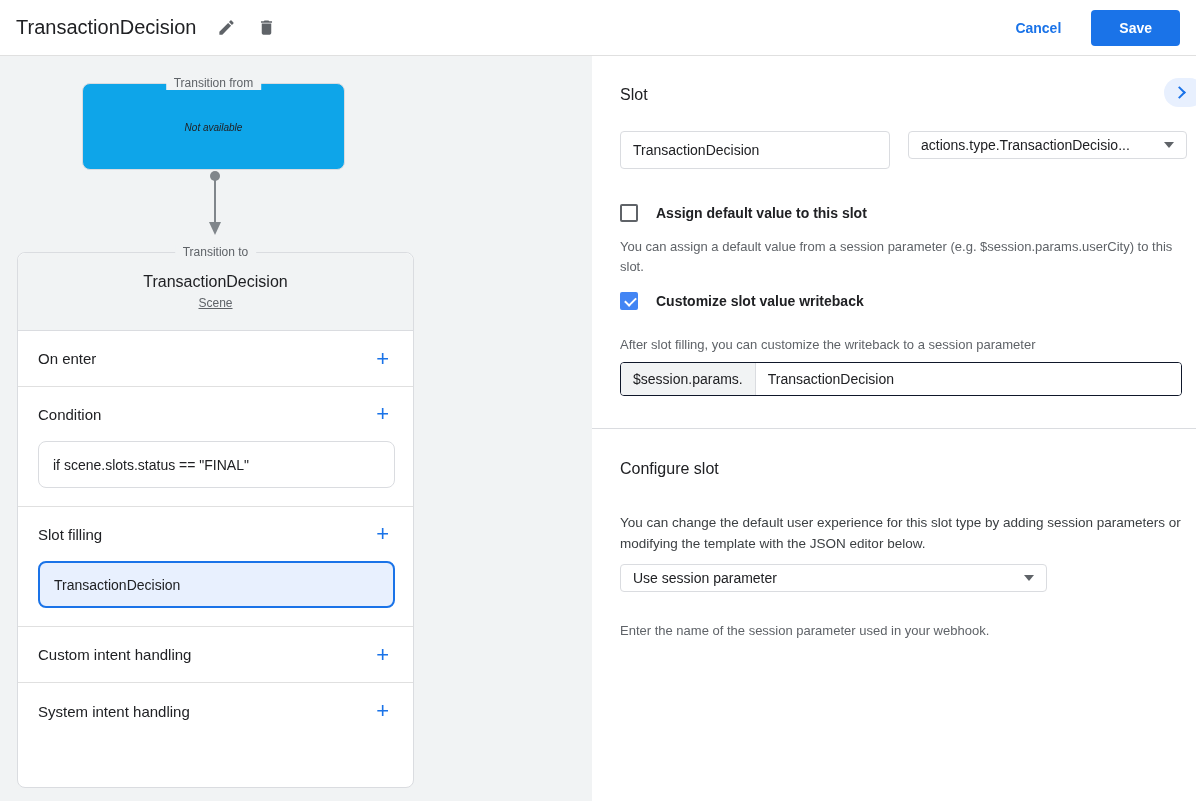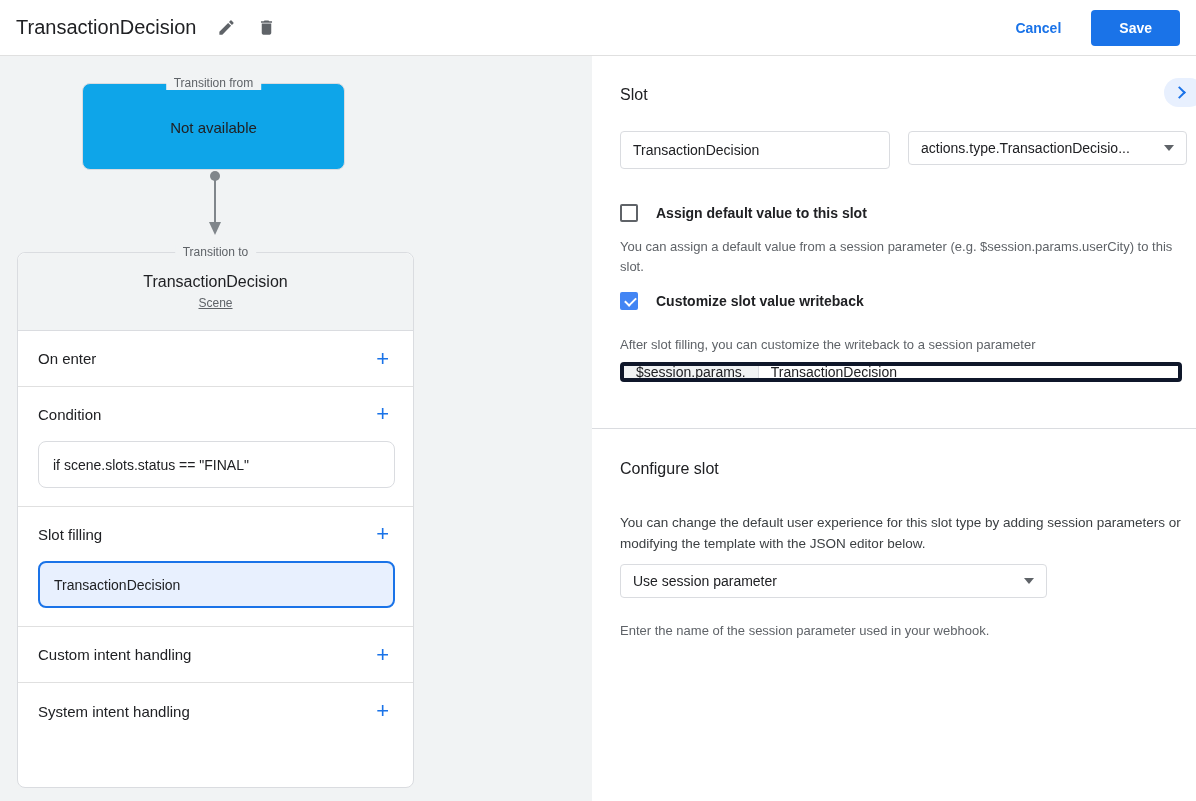--- a/index.html
+++ b/index.html
@@ -23,21 +23,21 @@
               cursor:pointer; font-family:inherit; }
 
   
   .canvas { position:absolute; top:56px; left:0; width:592px; height:745px; background:#f1f3f4; }
 
   .fieldset-box { position:absolute; background:#0ea5e9; border:1px solid #dadce0; border-radius:8px; }
   .fieldset-legend { position:absolute; top:-8px; left:50%; transform:translateX(-50%);
                      background:#f1f3f4; padding:0 8px; font-size:12px; color:#5f6368; white-space:nowrap; }
   .from-box { left:82px; top:27px; width:263px; height:87px; }
   .from-box .not-available { position:absolute; top:50%; left:50%; transform:translate(-50%,-50%);
-                             font-size:15px; color:#202124; white-space:nowrap; }
+                             font-size:10px; color:#202124; white-space:nowrap;font-style:italic; }
 
   .flow-arrow { position:absolute; left:207px; top:110px; }
 
   .to-card { left:17px; top:196px; width:397px; height:536px; background:#fff;
              border:1px solid #dadce0; border-radius:8px; }
   .to-card .fieldset-legend { background:#f1f3f4; }
   .to-header { height:78px; background:#f1f3f4; border-bottom:1px solid #dadce0;
                border-radius:8px 8px 0 0; display:flex; flex-direction:column;
                align-items:center; justify-content:center; gap:5px; }
   .scene-name { font-size:16px; color:#202124; }
@@ -66,21 +66,21 @@
                   display:flex; align-items:center; justify-content:center; }
   .chevron-right { width:9px; height:9px; border-top:2.5px solid #1a73e8; border-right:2.5px solid #1a73e8;
                    transform:rotate(45deg); margin-right:10px; }
   .panel-title { position:absolute; left:28px; font-size:16px; color:#202124; }
   .slot-title { top:30px; }
 
   .text-input { position:absolute; height:38px; border:1px solid #dadce0; border-radius:4px;
                 font-size:14px; color:#202124; padding:0 12px; font-family:inherit; background:#fff; }
   .name-input { left:28px; top:75px; width:270px; }
 
-  .select-box { position:absolute; height:34px; border:1px solid #dadce0; border-radius:4px;
+  .select-box { position:absolute; height:28px; border:1px solid #dadce0; border-radius:4px;
                 background:#fff; display:flex; align-items:center; justify-content:space-between;
                 padding:0 12px; font-size:14px; color:#202124; cursor:pointer; }
   .type-select { left:316px; top:75px; width:279px; }
   .session-select { left:28px; top:508px; width:427px; }
   .caret-down { width:0; height:0; border-left:5px solid transparent; border-right:5px solid transparent;
                 border-top:6px solid #5f6368; margin-left:8px; flex:none; }
   .select-text { overflow:hidden; white-space:nowrap; }
 
   .check-row { position:absolute; left:28px; display:flex; align-items:center; gap:18px; cursor:pointer; }
   .check-row-1 { top:148px; }
@@ -91,22 +91,22 @@
   .checkbox.checked::after { content:""; position:absolute; left:4.5px; top:1px; width:5px; height:9px;
                              border:solid #fff; border-width:0 2px 2px 0; transform:rotate(45deg); }
   .check-label { font-size:14px; font-weight:700; color:#202124; }
 
   .helper-text { position:absolute; left:28px; font-size:13px; color:#5f6368; line-height:20px; }
   .desc-1 { top:181px; width:568px; }
   .desc-2 { top:279px; width:568px; }
   .configure-desc { top:456px; width:566px; font-size:13.5px; color:#3c4043; line-height:21px; }
   .param-help { top:565px; width:566px; }
 
-  .input-group { position:absolute; left:28px; top:306px; width:562px; height:20px;
-                 border:4px solid #0f172a; border-radius:4px; display:flex; overflow:hidden; background:#fff; }
+  .input-group { position:absolute; left:28px; top:306px; width:562px; height:34px;
+                 border:1px solid #0f172a; border-radius:4px; display:flex; overflow:hidden; background:#fff; }
   .input-prefix { background:#f1f3f4; border-right:1px solid #dadce0; display:flex; align-items:center;
                   padding:0 12px; font-size:14px; color:#202124; flex:none; }
   .input-group input { border:none; outline:none; flex:1; font-size:14px; color:#202124;
                        padding:0 12px; font-family:inherit; }
 
   .panel-divider { position:absolute; left:0; top:372px; width:604px; height:1px; background:#dadce0; }
   .configure-title { top:404px; }
   .param-input { left:28px; top:596px; width:562px; }
 </style>
 </head>

